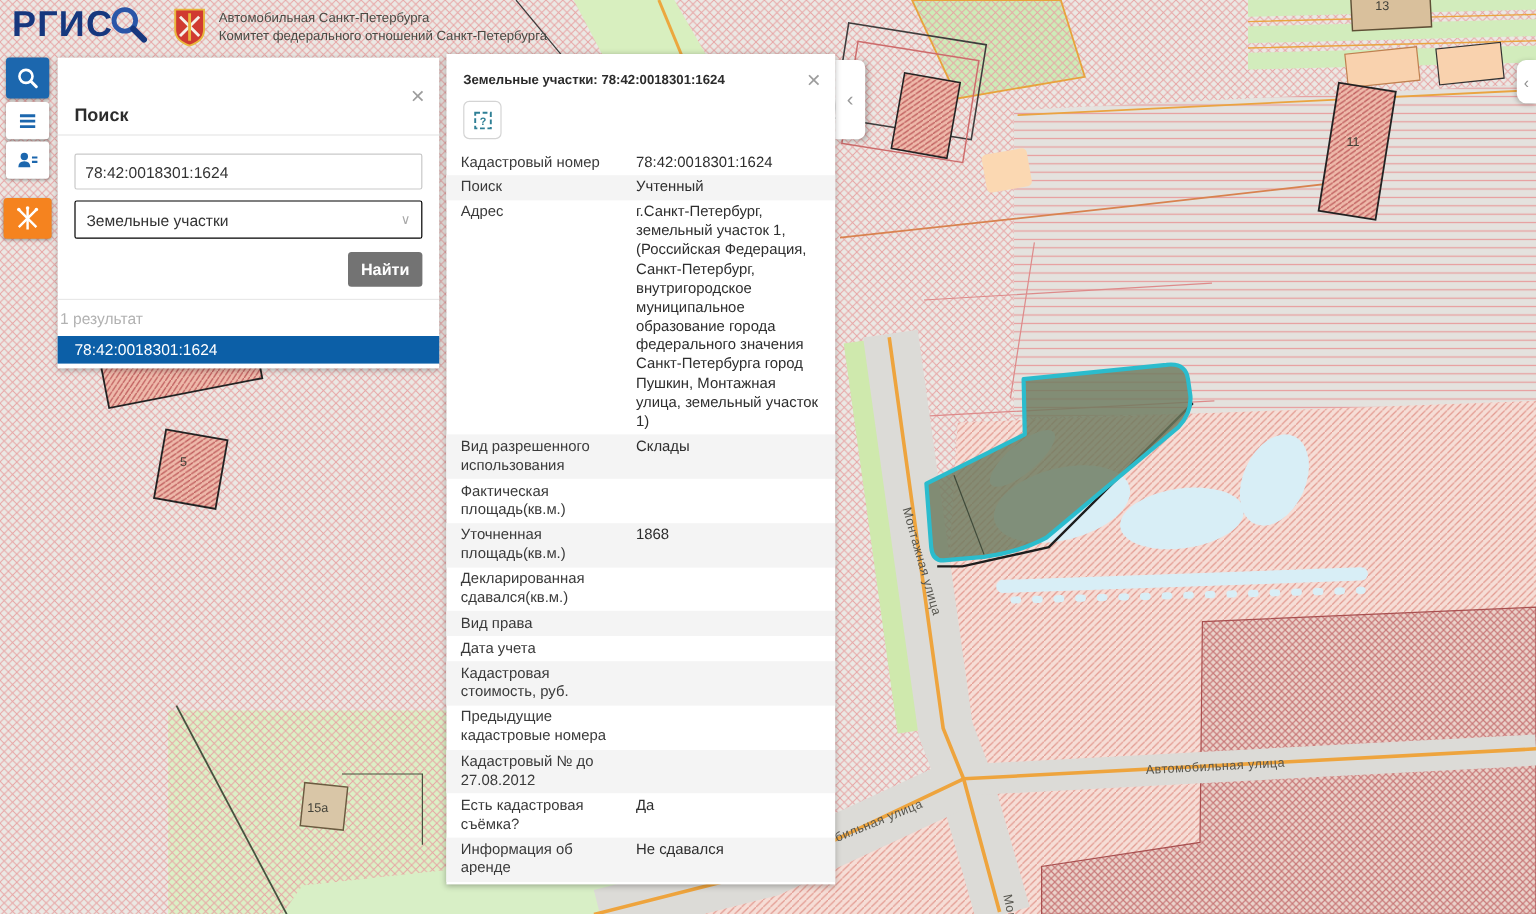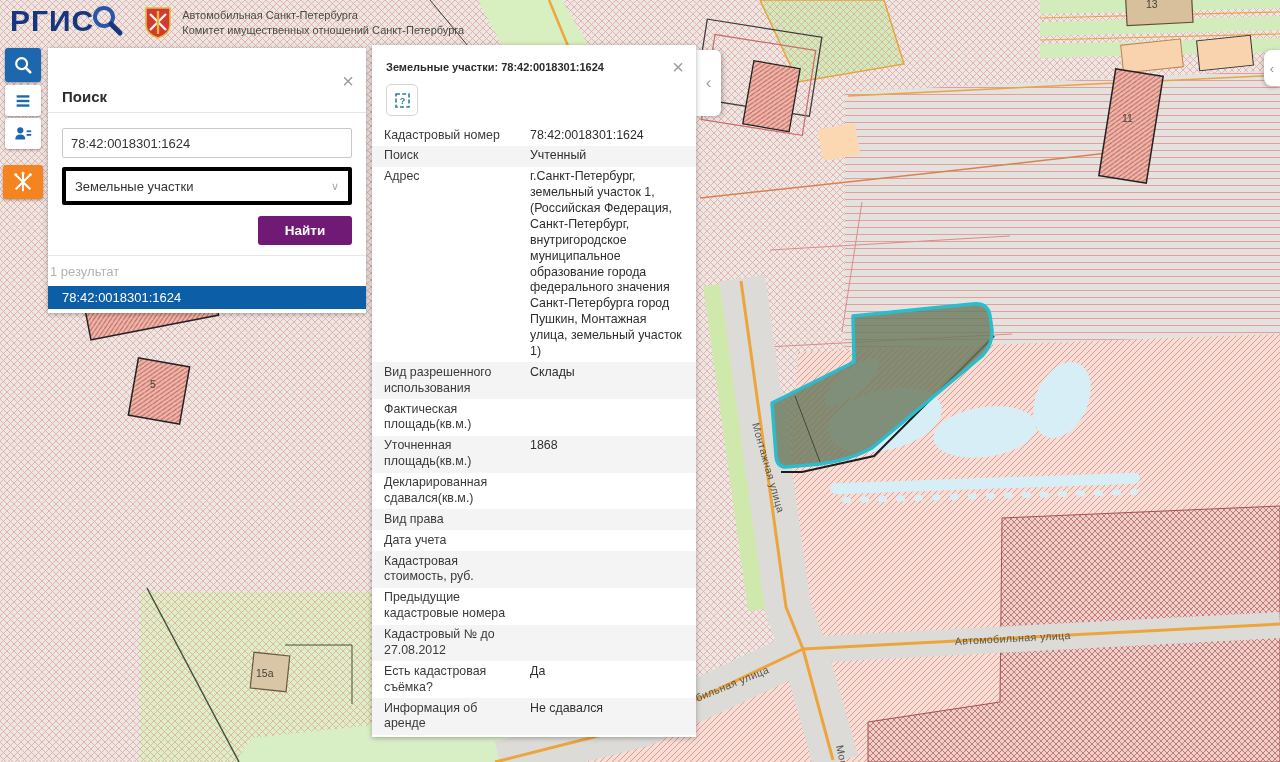--- a/index.html
+++ b/index.html
@@ -27,26 +27,26 @@
   .panel{position:absolute;background:#fff;box-shadow:0 1px 5px rgba(0,0,0,.3);z-index:10;}
   .search-panel{left:48px;top:48px;width:318px;}
   .p-head{display:flex;align-items:center;justify-content:space-between;
           padding:9px 12px 7px 14px;border-bottom:1px solid #e6e6e6;}
   .p-title{font-size:15px;font-weight:700;color:#2c2c2c;margin-top:31px;}
   .p-close{font-size:20px;color:#9d9d9d;cursor:pointer;line-height:14px;}
   .sp-body{padding:15px 14px 0 14px;}
   .sp-input{display:block;width:100%;box-sizing:border-box;height:30px;border:1px solid #c9c9c9;
             border-radius:2px;font-size:13px;color:#333;padding:0 8px;outline:none;
             font-family:"Liberation Sans",sans-serif;}
-  .sp-select{margin-top:9px;height:30px;border:4px solid #000000;border-radius:2px;
+  .sp-select{margin-top:9px;height:30px;border:1px solid #000000;border-radius:2px;
              font-size:13px;color:#333;display:flex;align-items:center;justify-content:space-between;
              padding:0 9px;cursor:pointer;}
   .sp-select .chev{color:#a8a8a8;font-size:11px;}
   .sp-btnrow{display:flex;justify-content:flex-end;margin:11px 0 10px 0;}
-  .find-btn{background:#701a75;color:#fff;border:none;border-radius:3px;height:29px;width:94px;
+  .find-btn{background:#737373;color:#fff;border:none;border-radius:3px;height:29px;width:62px;
             font-size:13.5px;font-weight:600;cursor:pointer;font-family:"Liberation Sans",sans-serif;}
   .sp-results{border-top:1px solid #e8e8e8;padding-bottom:4px;}
   .sp-count{color:#b2b2b2;font-size:13px;padding:8px 14px 7px 2px;}
   .sp-row{background:#0c5fa7;color:#fff;font-size:13px;height:23px;line-height:23px;
           padding-left:14px;cursor:pointer;}
   
   .info-panel{left:372px;top:45px;width:324px;}
   .ip-head{position:relative;padding:12px 30px 2px 14px;}
   .ip-title{font-size:11px;font-weight:700;color:#2b2b2b;}
   .ip-close{position:absolute;right:12px;top:11px;font-size:20px;color:#9d9d9d;cursor:pointer;}
@@ -210,21 +210,21 @@
       <line x1="21" y1="20" x2="30" y2="29" stroke="#16377e" stroke-width="5" stroke-linecap="round"></line>
     </svg>
   </div>
   <svg class="coat" width="28" height="33" viewBox="0 0 28 33">
     <path d="M2,2 L26,2 L26,19 Q26,28 14,32 Q2,28 2,19 Z" fill="#d03a30" stroke="#e8b63c" stroke-width="1.6"></path>
     <path d="M6,8 L22,24 M22,8 L6,24" stroke="#f5f0e6" stroke-width="2.4"></path>
     <line x1="14" y1="5" x2="14" y2="28" stroke="#e8b63c" stroke-width="2.4"></line>
   </svg>
   <div class="org">
     <div>Автомобильная Санкт-Петербурга</div>
-    <div>Комитет имущественных отношений Санкт-Петербурга</div>
+    <div>Комитет федерального отношений Санкт-Петербурга</div>
   </div>
 </div>
 
 <div class="sbtn active" style="top:48px;height:34px;">
   <svg width="20" height="20" viewBox="0 0 22 22">
     <circle cx="9.5" cy="9.5" r="6" fill="none" stroke="currentColor" stroke-width="2.4"></circle>
     <line x1="14" y1="14" x2="19" y2="19" stroke="currentColor" stroke-width="2.8" stroke-linecap="round"></line>
   </svg>
 </div>
 <div class="sbtn" style="top:85px;height:31px;">

